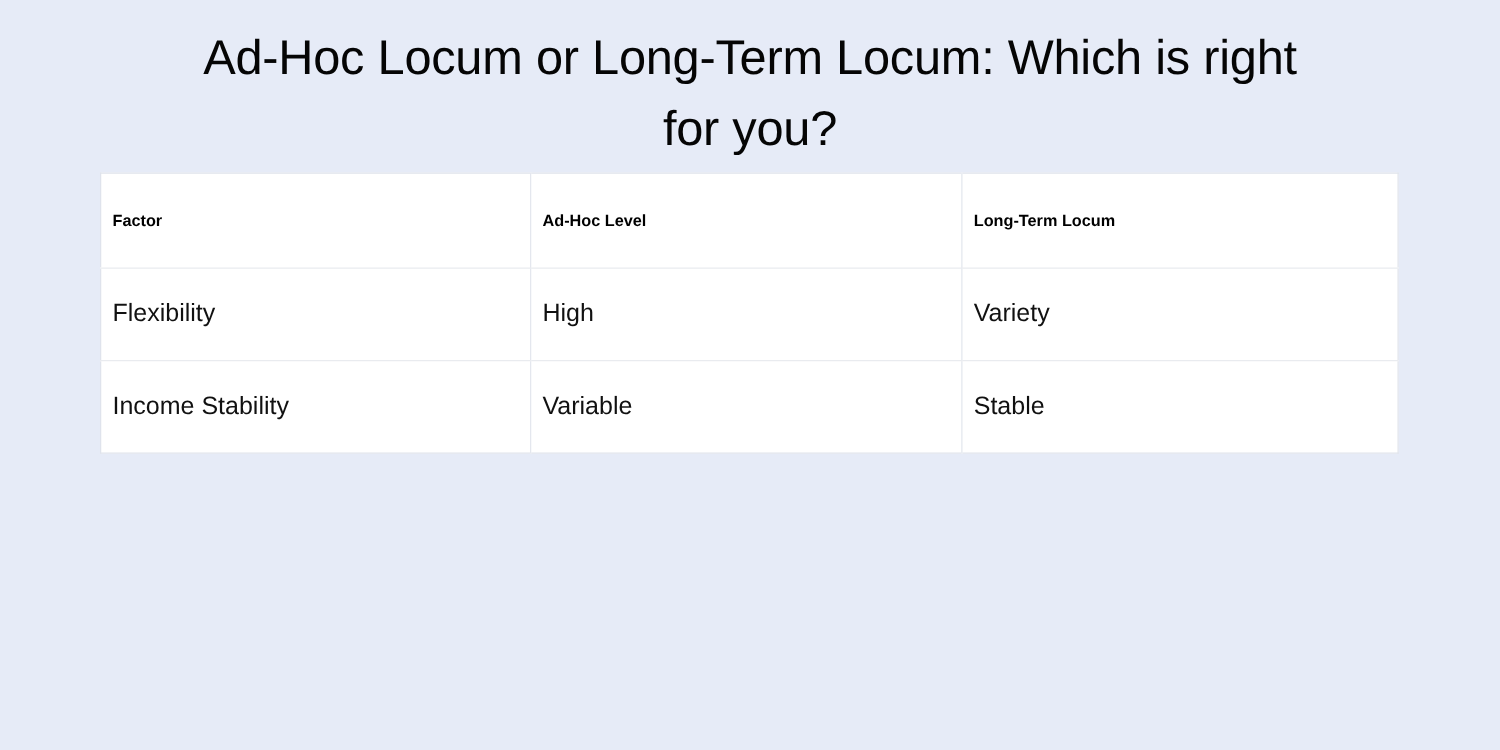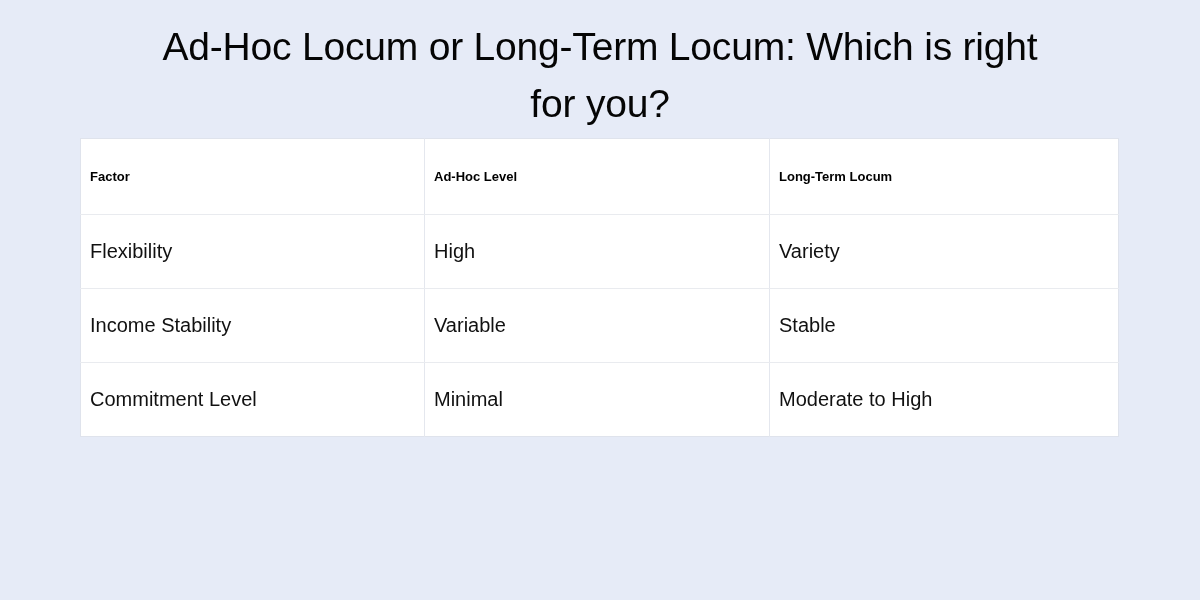--- a/index.html
+++ b/index.html
@@ -104,22 +104,17 @@
         <tr>
           <td>Flexibility</td>
           <td>High</td>
           <td>Variety</td>
         </tr>
         <tr>
           <td>Income Stability</td>
           <td>Variable</td>
           <td>Stable</td>
         </tr>
-        <tr>
-          <td>Commitment Level</td>
-          <td>Minimal</td>
-          <td>Moderate to High</td>
-        </tr>
       </tbody>
     </table>
   </div>
 
 </div>
 
 </body></html>

